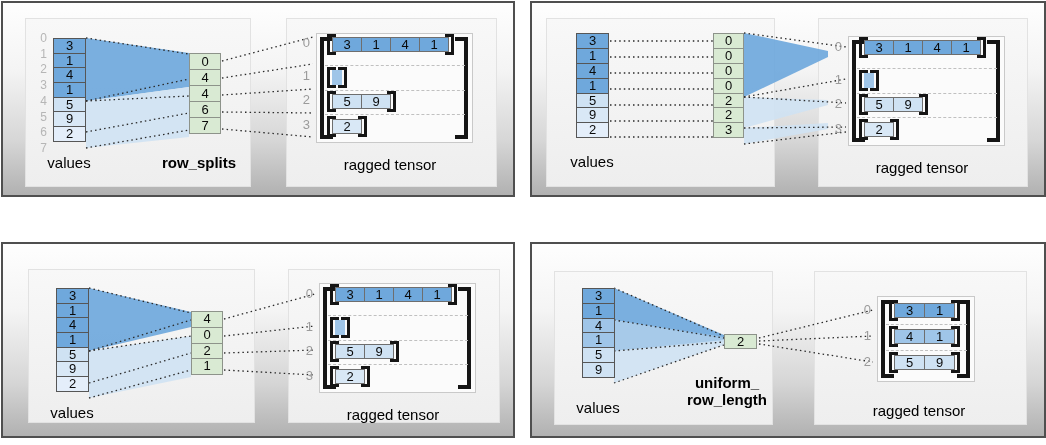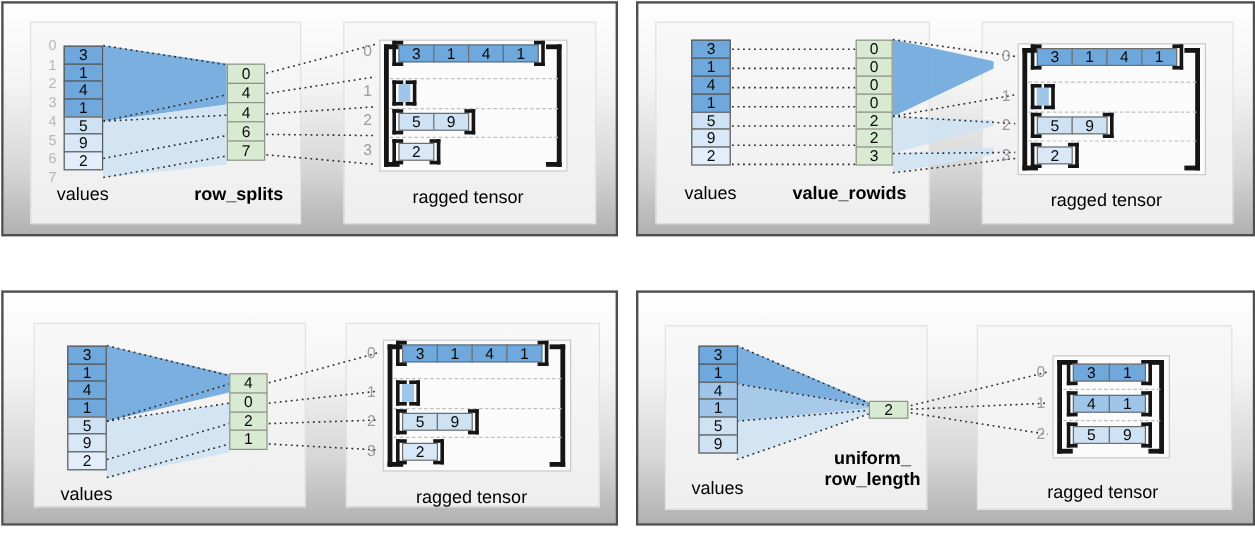--- a/index.html
+++ b/index.html
@@ -150,21 +150,20 @@
     <div class="col gcol" style="left:181px;top:30px;--ch:15.9px;">
       <div style="width:31px">0</div>
       <div style="width:31px">0</div>
       <div style="width:31px">0</div>
       <div style="width:31px">0</div>
       <div style="width:31px">2</div>
       <div style="width:31px">2</div>
       <div style="width:31px">3</div>
     </div>
     <div class="lbl" style="left:27px;top:150px;width:66px;">values</div>
-    <div class="lbl b" style="left:106px;top:150px;width:140px;">value_rowids</div>
     <div class="lbl" style="left:330px;top:156px;width:120px;">ragged tensor</div>
     <div class="ridx" style="left:294px;top:35.5px;">0</div>
     <div class="ridx" style="left:294px;top:68.5px;">1</div>
     <div class="ridx" style="left:294px;top:92.5px;">2</div>
     <div class="ridx" style="left:294px;top:117.5px;">3</div>
     <div class="frame" style="left:316px;top:33px;width:155px;height:108px;">
       <div class="ob l"></div>
       <div class="ob r"></div>
       <div class="dash" style="top:31px"></div>
       <div class="dash" style="top:56px"></div>

